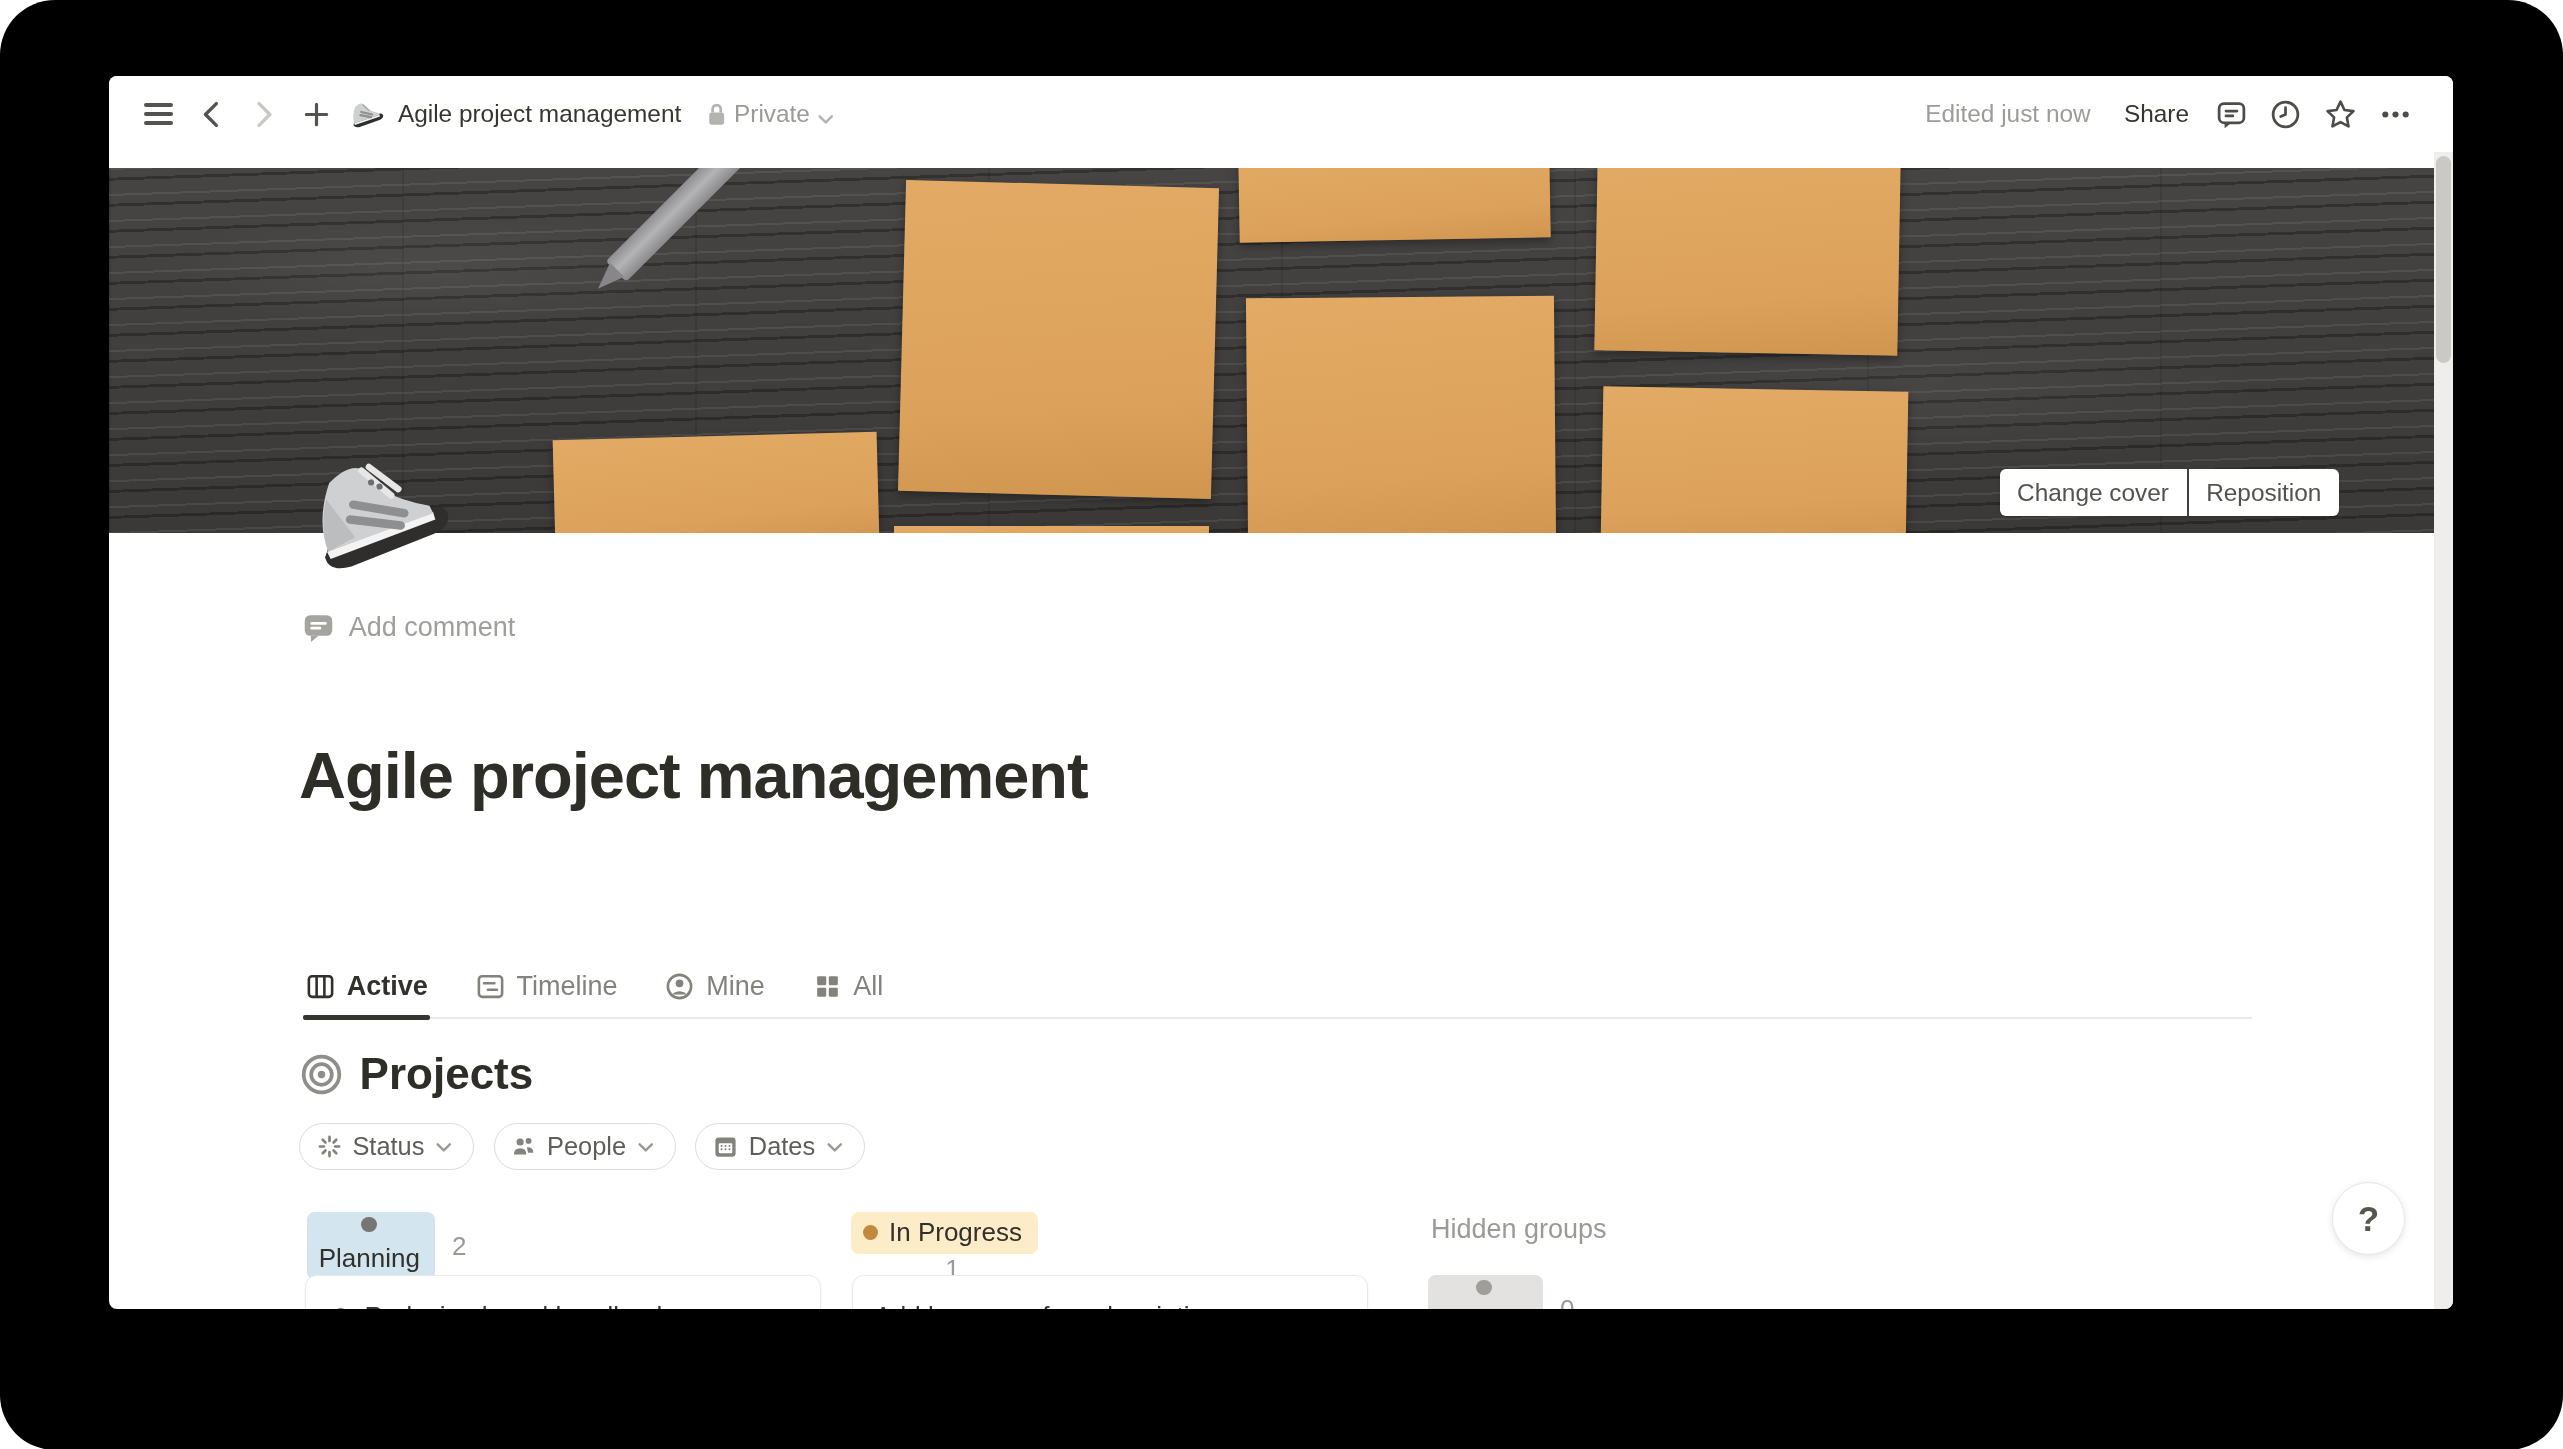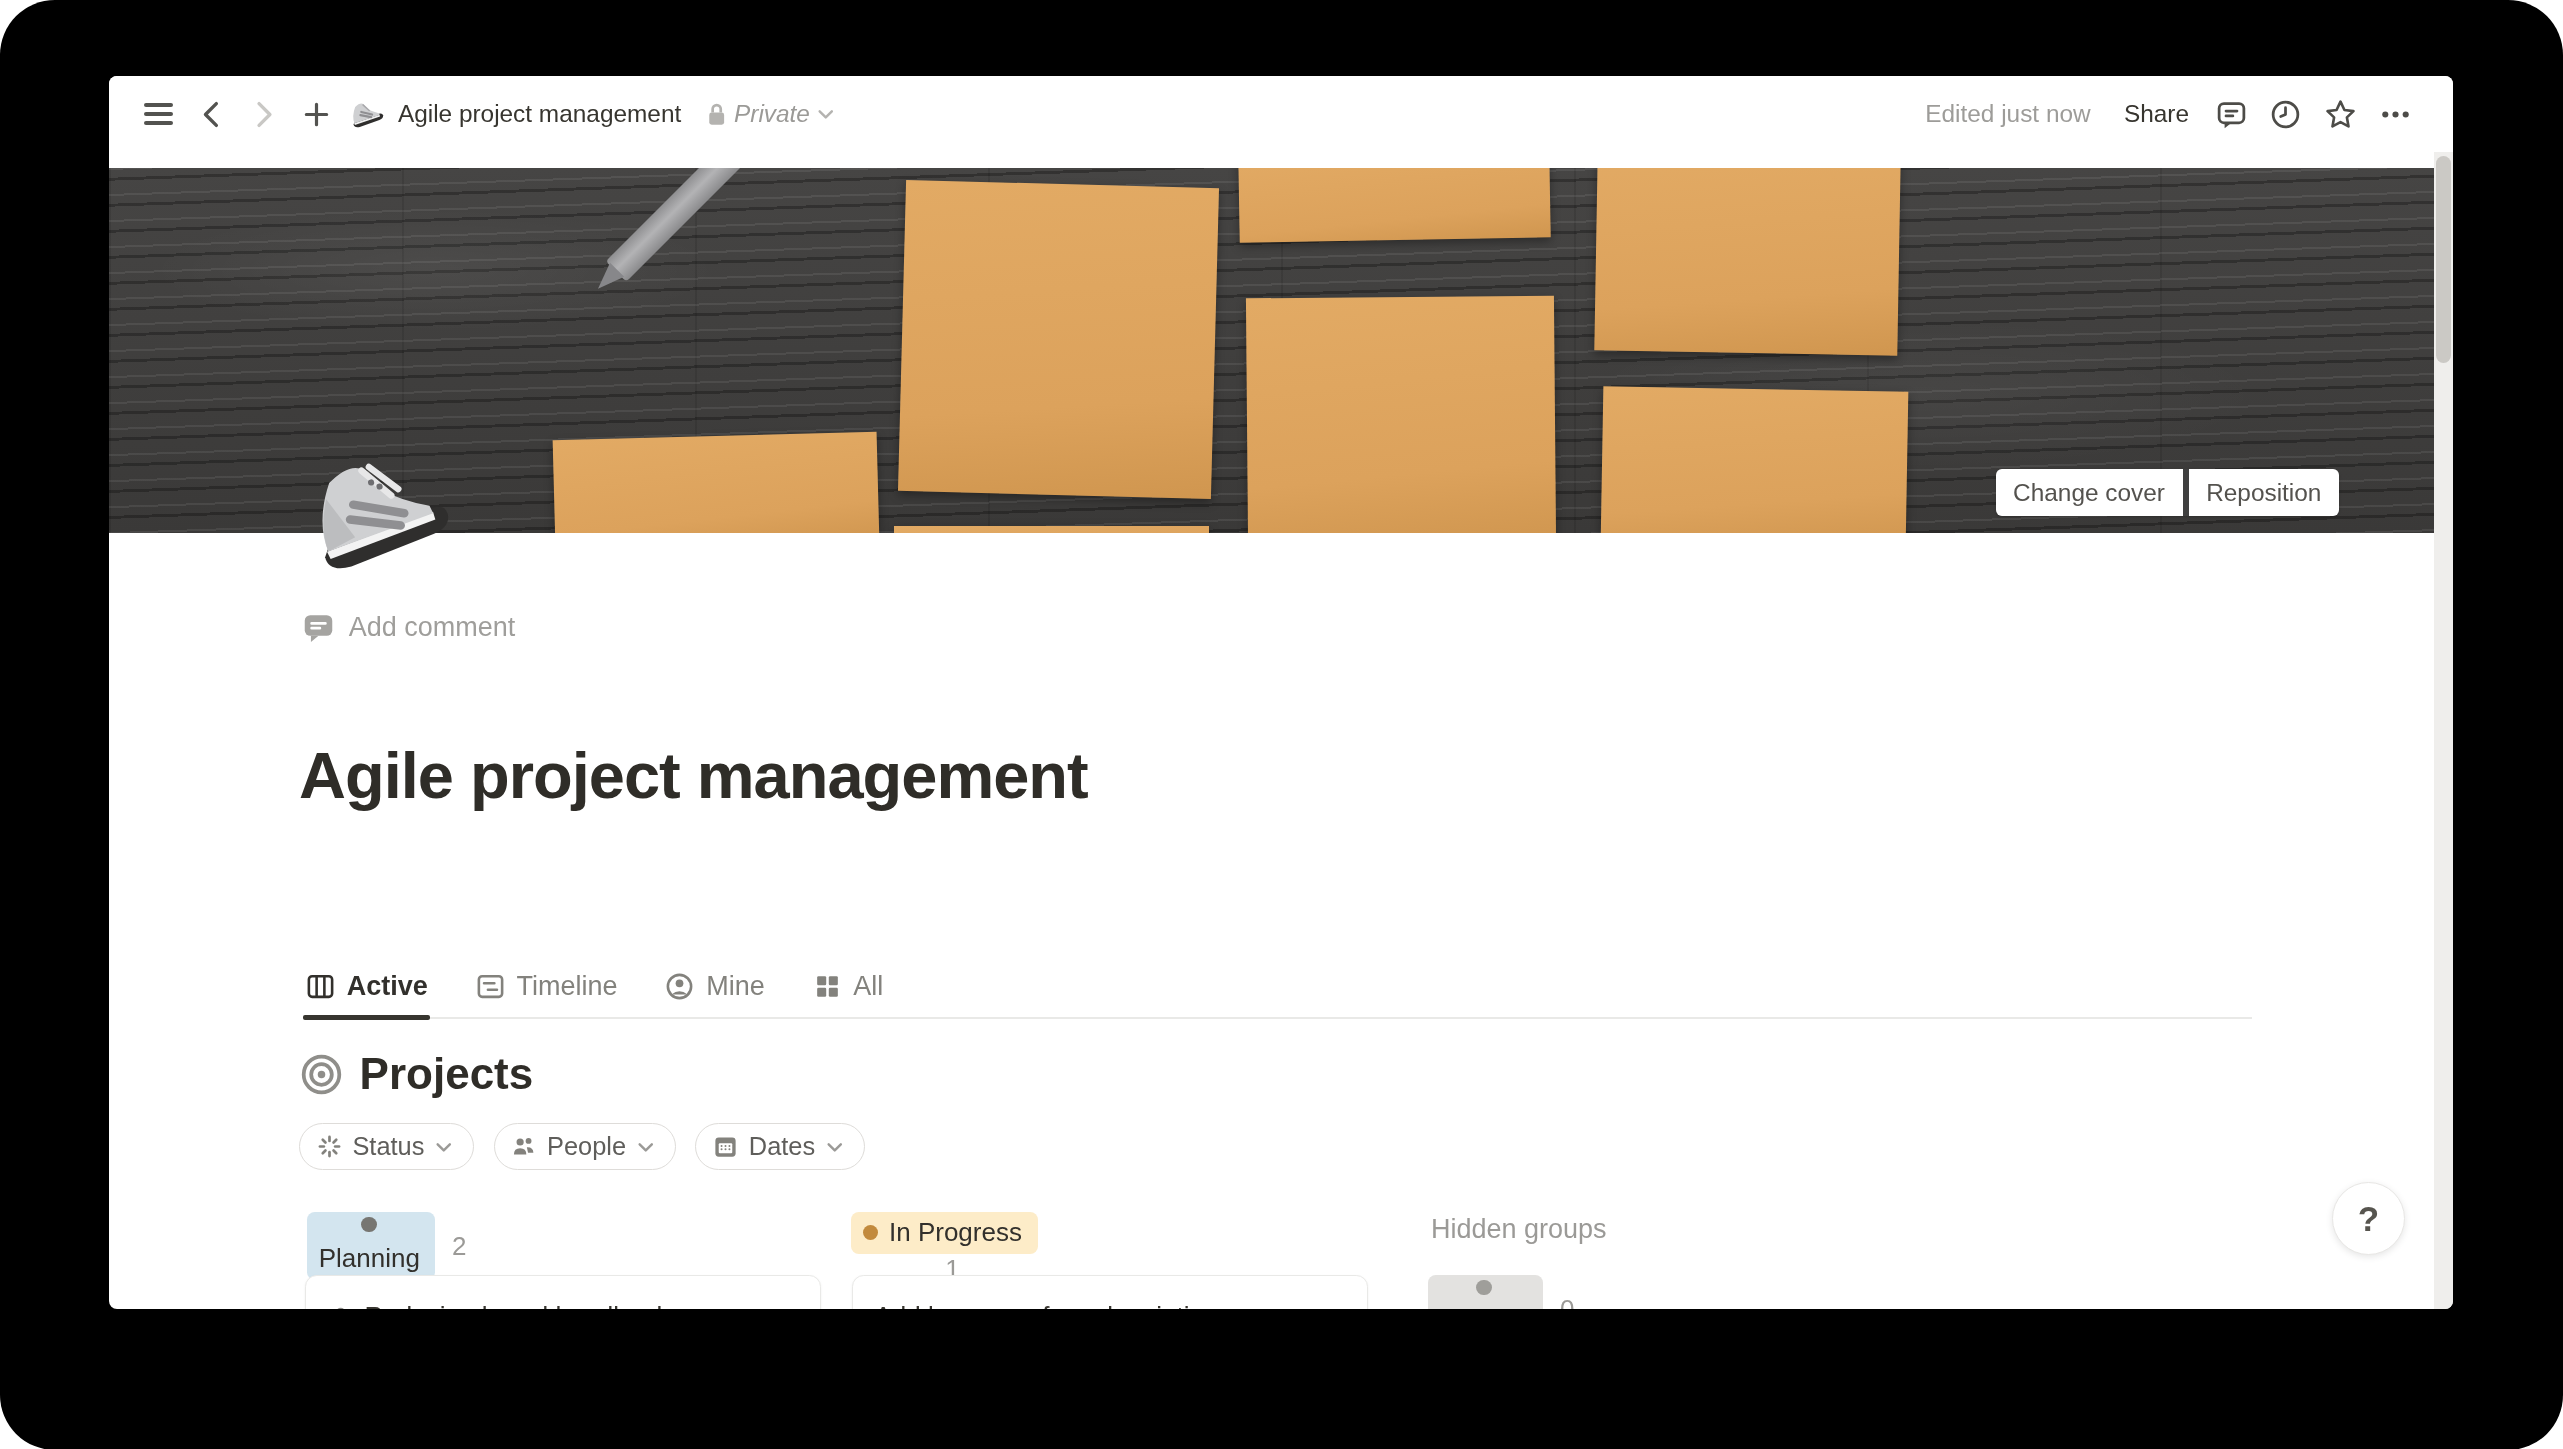--- a/index.html
+++ b/index.html
@@ -8,39 +8,39 @@
   .window{position:absolute;left:109px;top:76px;width:2344px;height:1233px;background:#fff;border-radius:8px;overflow:hidden;}
 
   
   .topbar{position:absolute;left:0;top:0;width:100%;height:76px;background:#fff;display:flex;align-items:center;padding:0 35px 0 27px;}
   .tb-left{display:flex;align-items:center;gap:7.8px;}
   .tb-right{margin-left:auto;display:flex;align-items:center;gap:9.8px;}
   .tb-btn{display:flex;align-items:center;justify-content:center;width:45px;height:45px;border-radius:5.9px;cursor:pointer;flex:0 0 auto;}
   .hamburger{width:29px;height:21.5px;display:flex;flex-direction:column;justify-content:space-between;}
   .hamburger span{display:block;height:3.4px;background:#535350;border-radius:2px;}
   .tb-title{font-size:24.4px;color:#37352f;margin:0 5.9px 0 3.9px;white-space:nowrap;}
-  .tb-private{display:flex;align-items:center;gap:5.9px;color:#9b9a97;font-size:24.4px;margin-left:9.8px;cursor:pointer;font-style:italic;}
+  .tb-private{display:flex;align-items:flex-end;gap:5.9px;color:#9b9a97;font-size:24.4px;margin-left:9.8px;cursor:pointer;}
   .tb-edited{color:#9d9c99;font-size:24.4px;margin-right:13.7px;}
   .tb-share{color:#37352f;font-size:24.4px;padding:5.9px 9.8px;border-radius:5.9px;cursor:pointer;}
   .icon{display:inline-flex;align-items:center;justify-content:center;}
 
   
   .cover{position:absolute;left:0;top:92px;width:2325px;height:365px;overflow:hidden;
     background:
       radial-gradient(410px 88px at 14% 28%, rgba(255,255,255,0.05), transparent 70%),
       radial-gradient(488px 107px at 78% 62%, rgba(255,255,255,0.045), transparent 70%),
       repeating-linear-gradient(178deg, rgba(255,255,255,0.075) 0 2px, transparent 2px 9.8px, rgba(0,0,0,0.28) 9.8px 12.7px, transparent 12.7px 26px),
       repeating-linear-gradient(90deg, rgba(0,0,0,0.10) 0 2px, transparent 2px 293px),
       linear-gradient(#464544,#3a3938);}
   .note{position:absolute;background:linear-gradient(175deg,#e2aa64 0%,#dca25c 70%,#d0964f 100%);box-shadow:0 3.9px 9.8px rgba(0,0,0,0.35);}
   .pen{position:absolute;left:559px;top:-57px;width:29px;height:188px;background:linear-gradient(90deg,#8f8f91,#b3b3b5 45%,#8a8a8c);border-radius:14.7px 14.7px 3.9px 3.9px;transform:rotate(45deg);}
   .pen:after{content:"";position:absolute;left:3.9px;bottom:-25.4px;border-left:10.7px solid transparent;border-right:10.7px solid transparent;border-top:27px solid #87878a;}
   .cover-btns{position:absolute;right:95px;bottom:16.6px;display:flex;background:#fff;border-radius:5.9px;overflow:hidden;box-shadow:0 1px 2.9px rgba(0,0,0,0.2);}
   .cover-btn{padding:9.8px 17.6px;font-size:24.4px;color:#54524e;cursor:pointer;white-space:nowrap;}
-  .cover-btn + .cover-btn{border-left:6px solid #404040;}
+  .cover-btn + .cover-btn{border-left:2px solid #404040;}
 
   
   .page-icon{position:absolute;left:191px;top:359px;width:156px;height:156px;z-index:5;cursor:pointer;}
   .add-comment{position:absolute;left:193px;top:535px;display:flex;align-items:center;gap:13.7px;color:#9f9e9b;font-size:27px;cursor:pointer;}
   .page-title{position:absolute;left:190px;top:662px;font-size:65px;font-weight:700;color:#2f2d28;letter-spacing:-1px;}
   .tip{position:absolute;left:192px;top:705px;width:1915px;font-size:29px;line-height:48px;color:#787470;margin-top:59px;}
   .tip b{font-weight:700;color:#787470;}
 
   
   .tabs{position:absolute;left:194px;top:887px;width:1949px;border-bottom:2px solid #e9e9e7;display:flex;gap:43px;}

